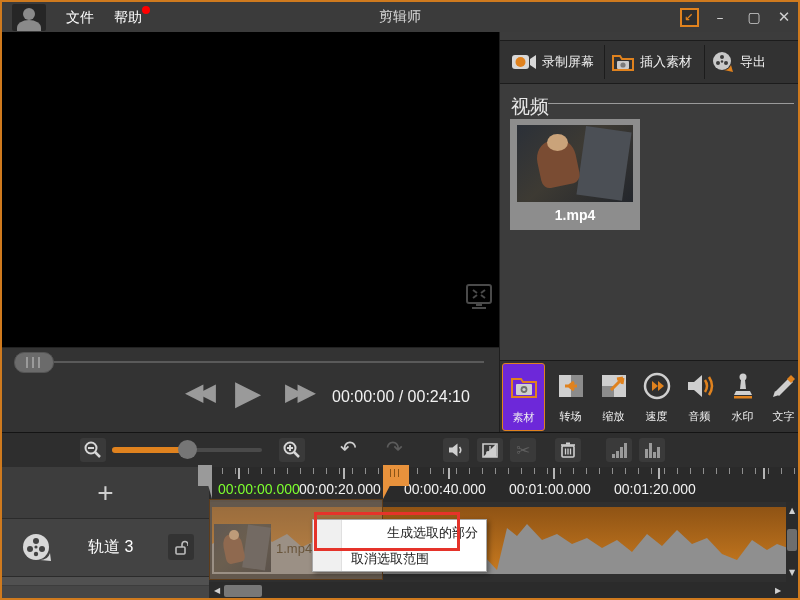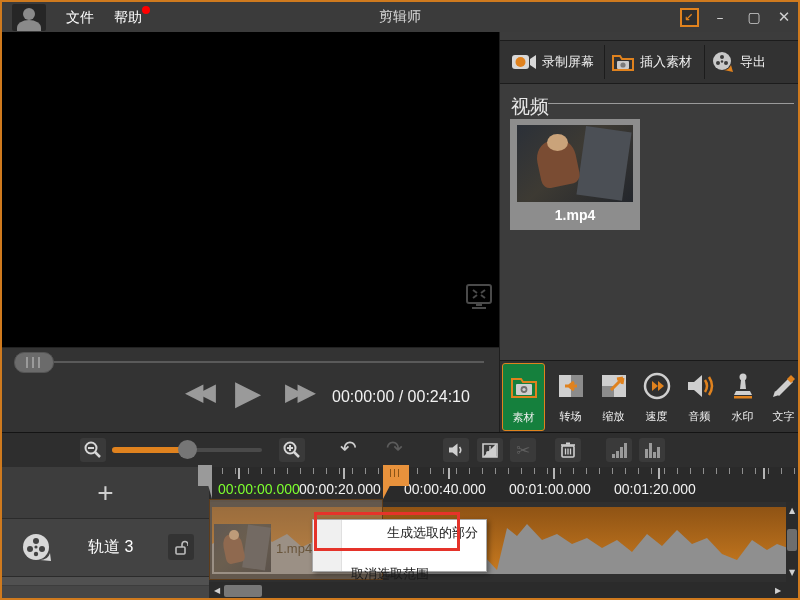--- a/index.html
+++ b/index.html
@@ -46,21 +46,21 @@
   .thumb .fig1{position:absolute;left:18%;top:20%;width:34%;height:60%;background:#7a4c33;border-radius:40% 40% 20% 20%;transform:rotate(-12deg);}
   .thumb .fig2{position:absolute;left:26%;top:12%;width:18%;height:22%;background:#caa37a;border-radius:50%;}
   .thumb .fig3{position:absolute;left:55%;top:5%;width:40%;height:90%;background:#4b4f55;transform:rotate(8deg);}
   #media-thumb{position:absolute;left:7px;top:6px;width:116px;height:77px;}
   #media-name{left:0;top:88px;width:130px;text-align:center;font-size:14px;font-weight:bold;color:#fff;}
   
   #tools-row{left:0;top:328px;width:301px;height:72px;background:#303030;border-top:1px solid #191919;}
   .tool{top:2px;width:41px;height:66px;text-align:center;}
   .tool .tlabel{position:absolute;left:0;bottom:5px;width:100%;font-size:11px;color:#f0f0f0;}
   .tool .ticon{position:absolute;left:0;top:6px;width:100%;height:34px;display:flex;align-items:center;justify-content:center;}
-  #tool-material{left:2px;border:1px solid #e0821e;border-radius:3px;background:#15803d;}
+  #tool-material{left:2px;border:1px solid #e0821e;border-radius:3px;background:#6d28d9;}
   #tool-trans{left:50px;} #tool-scale{left:93px;} #tool-speed{left:136px;}
   #tool-audio{left:179px;} #tool-wm{left:222px;} #tool-text{left:263px;}
   
   #mid-toolbar{left:0;top:430px;width:796px;height:35px;background:#2e2e2e;border-top:1px solid #141414;border-bottom:1px solid #141414;}
   .sqbtn{top:5px;width:26px;height:24px;background:#3a3a3a;border-radius:3px;display:flex;align-items:center;justify-content:center;}
   #btn-zoomout{left:78px;} #btn-zoomin{left:277px;}
   #zoom-track{left:110px;top:15px;width:150px;height:4px;background:#4a4a4a;border-radius:2px;}
   #zoom-fill{left:110px;top:14px;width:76px;height:6px;background:#e0821e;border-radius:3px;}
   #zoom-handle{left:176px;top:7px;width:19px;height:19px;border-radius:50%;background:#767676;}
   #btn-undo{left:338px;color:#cfcfcf;font-size:20px;top:3px;}
@@ -105,21 +105,21 @@
   .flag{top:463px;width:26px;height:34px;background:#e8923c;}
   #flag-end{left:381px;clip-path:polygon(0 0,100% 0,100% 62%,26% 62%,0 100%);}
   #flag-start{left:196px;width:14px;background:#9a9a9a;clip-path:polygon(0 0,100% 0,100% 100%,74% 62%,0 62%);}
   .flag .grip{position:absolute;left:7px;top:4px;width:12px;height:8px;
      background:repeating-linear-gradient(to right,#8a5518 0 1px,transparent 1px 4px);}
   
   #ctx-menu{left:310px;top:517px;width:175px;height:53px;background:#fff;border:1px solid #a8a8a8;
      box-shadow:2px 2px 5px rgba(0,0,0,0.4);box-sizing:border-box;}
   #ctx-gutter{position:absolute;left:0;top:0;width:28px;height:100%;background:#f0f0f0;border-right:1px solid #e0e0e0;}
   .ctx-item{position:absolute;left:38px;width:130px;height:25px;line-height:25px;font-size:13px;color:#1a1a1a;white-space:nowrap;}
-  #ctx-item-0{top:0;margin-left:36px;} #ctx-item-1{top:26px;margin-top:15px;}
+  #ctx-item-0{top:0;margin-left:36px;} #ctx-item-1{top:26px;}
   #red-box{left:312px;top:510px;width:140px;height:33px;border:3px solid #e5332a;background:transparent;}
   svg{display:block;}
 </style>
 </head>
 <body>
 
 <div id="titlebar" class="abs">
   <div id="avatar" class="abs">
     <div class="head"></div>
     <div class="torso"></div>

